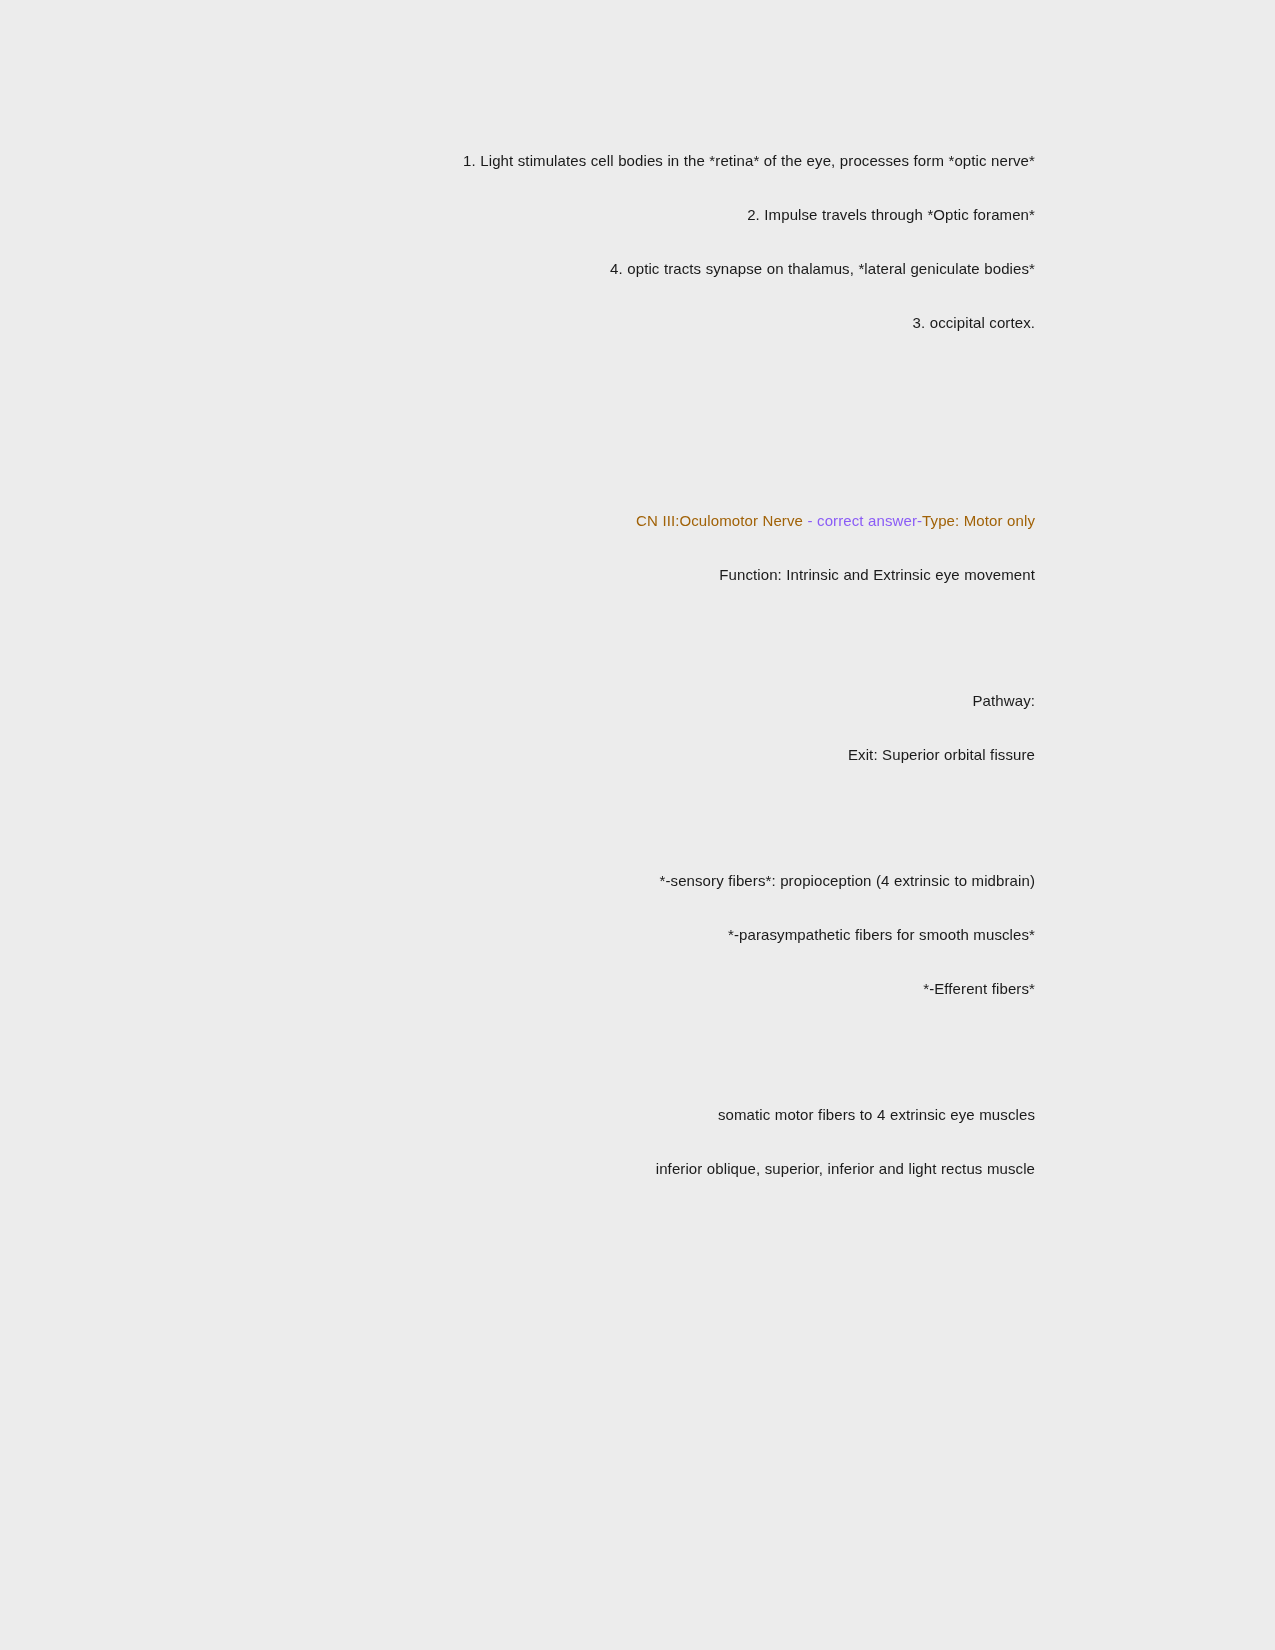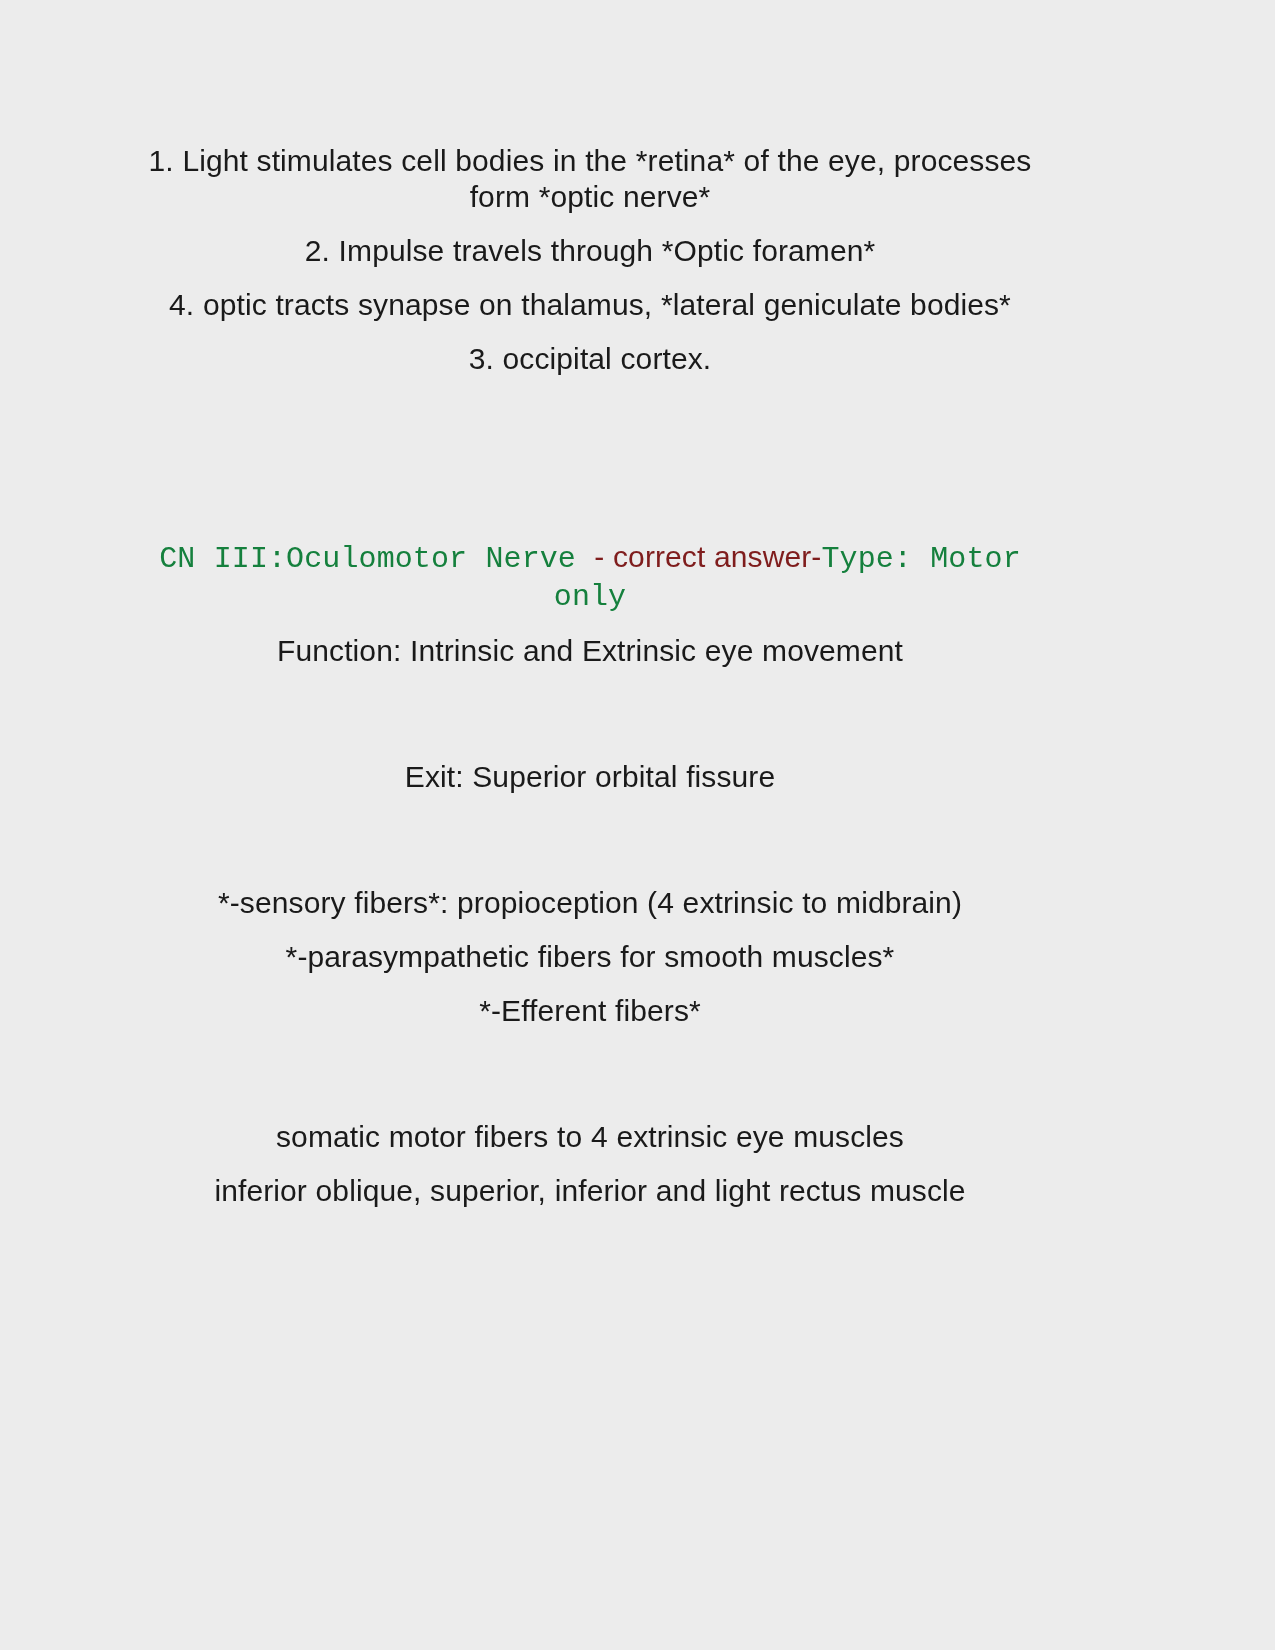--- a/index.html
+++ b/index.html
@@ -20,43 +20,42 @@
     background: #ececec;
     box-sizing: border-box;
     padding: 143px 245px 0 145px;
   }
   .doc-body {
     width: 890px;
   }
   p.para {
     margin: 0 0 18px 0;
     padding: 0;
-    font-size: 30px;
+    font-size: 15px;
     line-height: 36px;
     color: #1a1a1a;
     font-family: "Liberation Sans", sans-serif;
     letter-spacing: 0.1px;
     word-spacing: 0.2px;
-    text-align: center;
+    text-align: right;
     white-space: pre-wrap;
   }
   p.spacer {
     margin: 0;
     padding: 0;
     height: 36px;
     font-size: 22.5px;
     line-height: 36px;
   }
   .answer-marker {
-    color: #7f1d1d;
+    color: #8b5cf6;
     margin-top: 40px;
   }
   .seg {
-    color: #15803d;
-    font-family: Liberation Mono, monospace;
+    color: #a16207;
   }
 </style>
 </head>
 <body>
 
 <div class="page">
   <div class="doc-body">
 
     <p class="para">1. Light stimulates cell bodies in the *retina* of the eye, processes form *optic nerve*</p>
 
@@ -75,20 +74,21 @@
     <p class="spacer"></p>
     <p class="spacer"></p>
 
     <p class="para"><span class="seg">CN III:Oculomotor Nerve </span><span class="answer-marker">- correct answer-</span><span class="seg">Type: Motor only</span></p>
 
     <p class="para">Function: Intrinsic and Extrinsic eye movement</p>
 
     <p class="spacer"></p>
     <p class="spacer"></p>
 
+    <p class="para">Pathway:</p>
 
 
     <p class="para">Exit: Superior orbital fissure</p>
 
     <p class="spacer"></p>
     <p class="spacer"></p>
 
     <p class="para">*-sensory fibers*: propioception (4 extrinsic to midbrain)</p>
 
     <p class="para">*-parasympathetic fibers for smooth muscles*</p>

